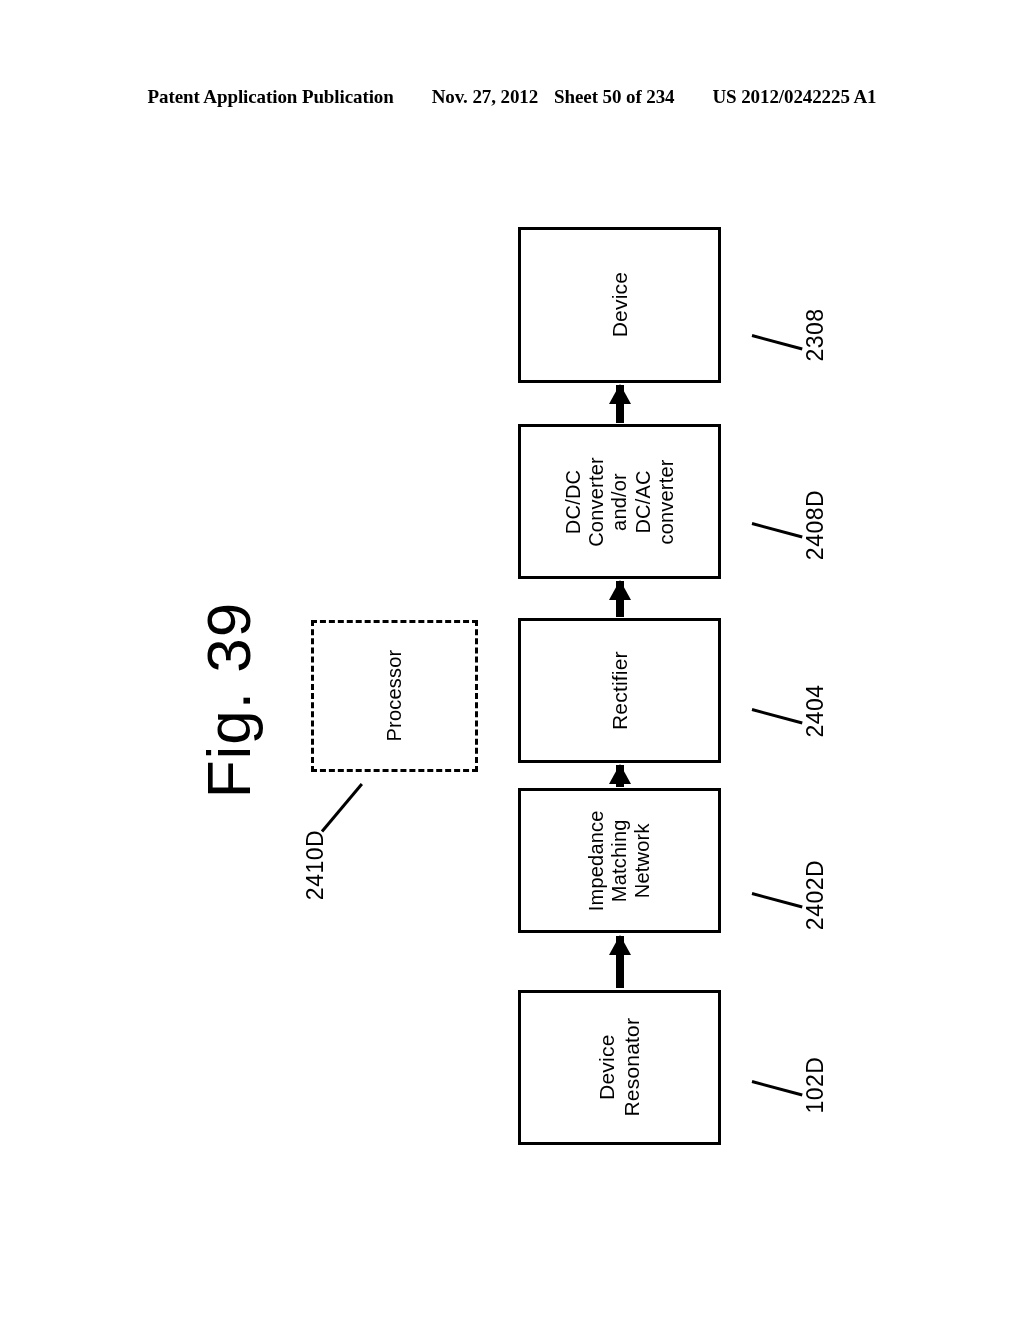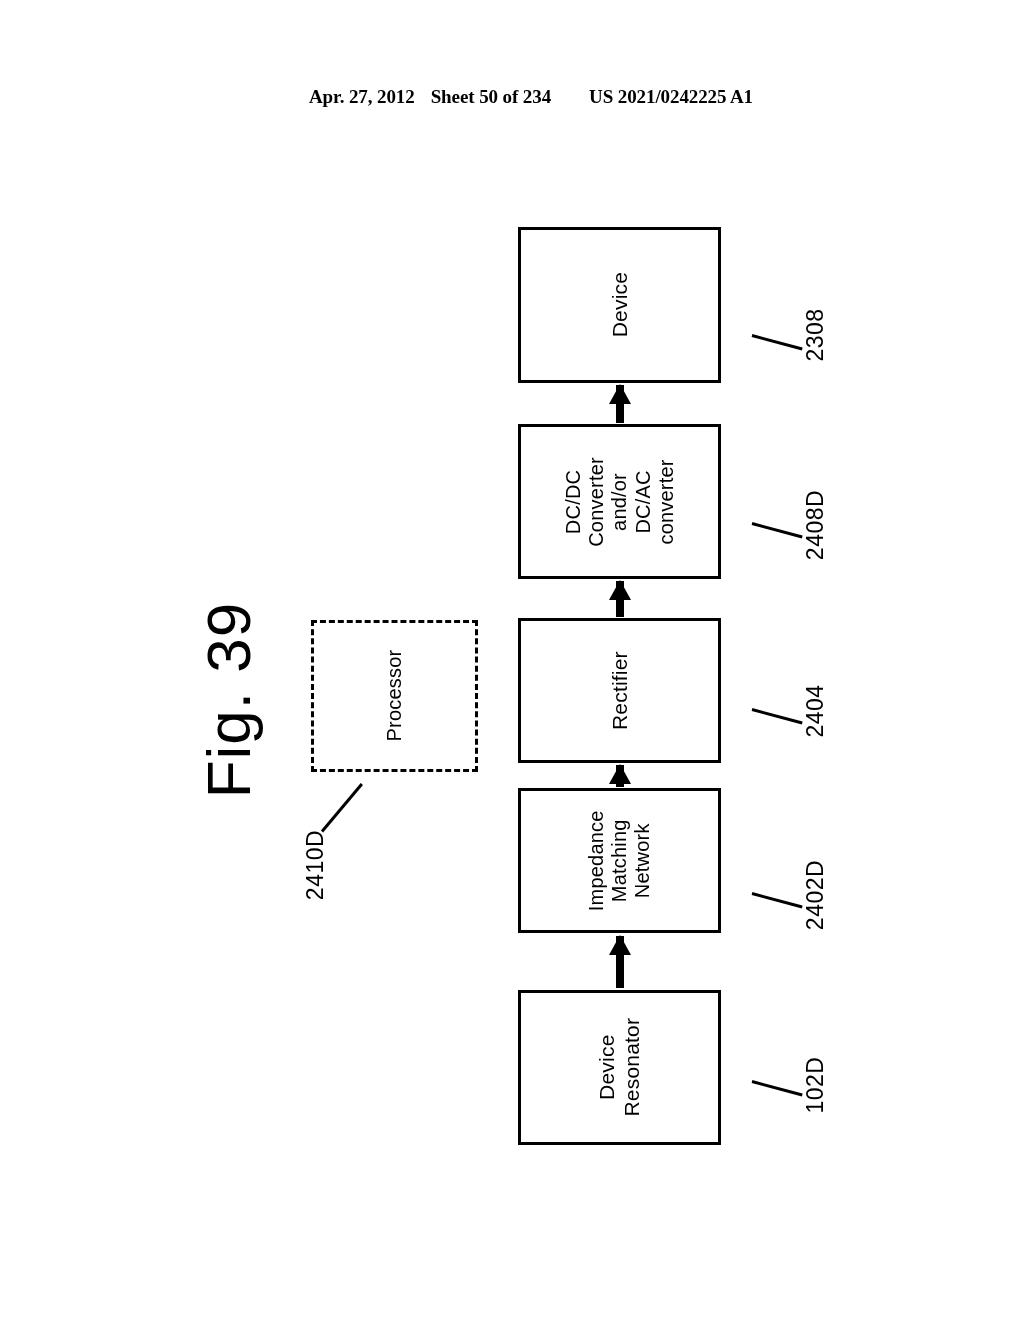--- a/index.html
+++ b/index.html
@@ -151,26 +151,27 @@
   #ref-2408D  { left: 770px; top: 512px;  width: 90px; height: 26px; }
   #ref-2404   { left: 770px; top: 698px;  width: 90px; height: 26px; }
   #ref-2402D  { left: 770px; top: 882px;  width: 90px; height: 26px; }
   #ref-102D   { left: 770px; top: 1072px; width: 90px; height: 26px; }
   #ref-2410D  { left: 270px; top: 852px;  width: 90px; height: 26px; }
 </style>
 </head>
 <body>
 
 <div id="patent-header">
+  <span class="hdr-seg">Patent Application Publication</span>
   <span class="gap-lg"></span>
-  <span class="hdr-seg">Apr. 27, 2012</span>
+  <span class="hdr-seg">Nov. 27, 2012</span>
   <span class="gap-md"></span>
   <span class="hdr-seg">Sheet 50 of 234</span>
   <span class="gap-lg"></span>
-  <span class="hdr-seg">US 2021/0242225 A1</span>
+  <span class="hdr-seg">US 2012/0242225 A1</span>
 </div>
 
 <div id="figure-title">Fig. 39</div>
 
 <div id="diagram">
 
   <div class="flow-box" id="box-device">
     <div class="box-label">Device</div>
   </div>
 

